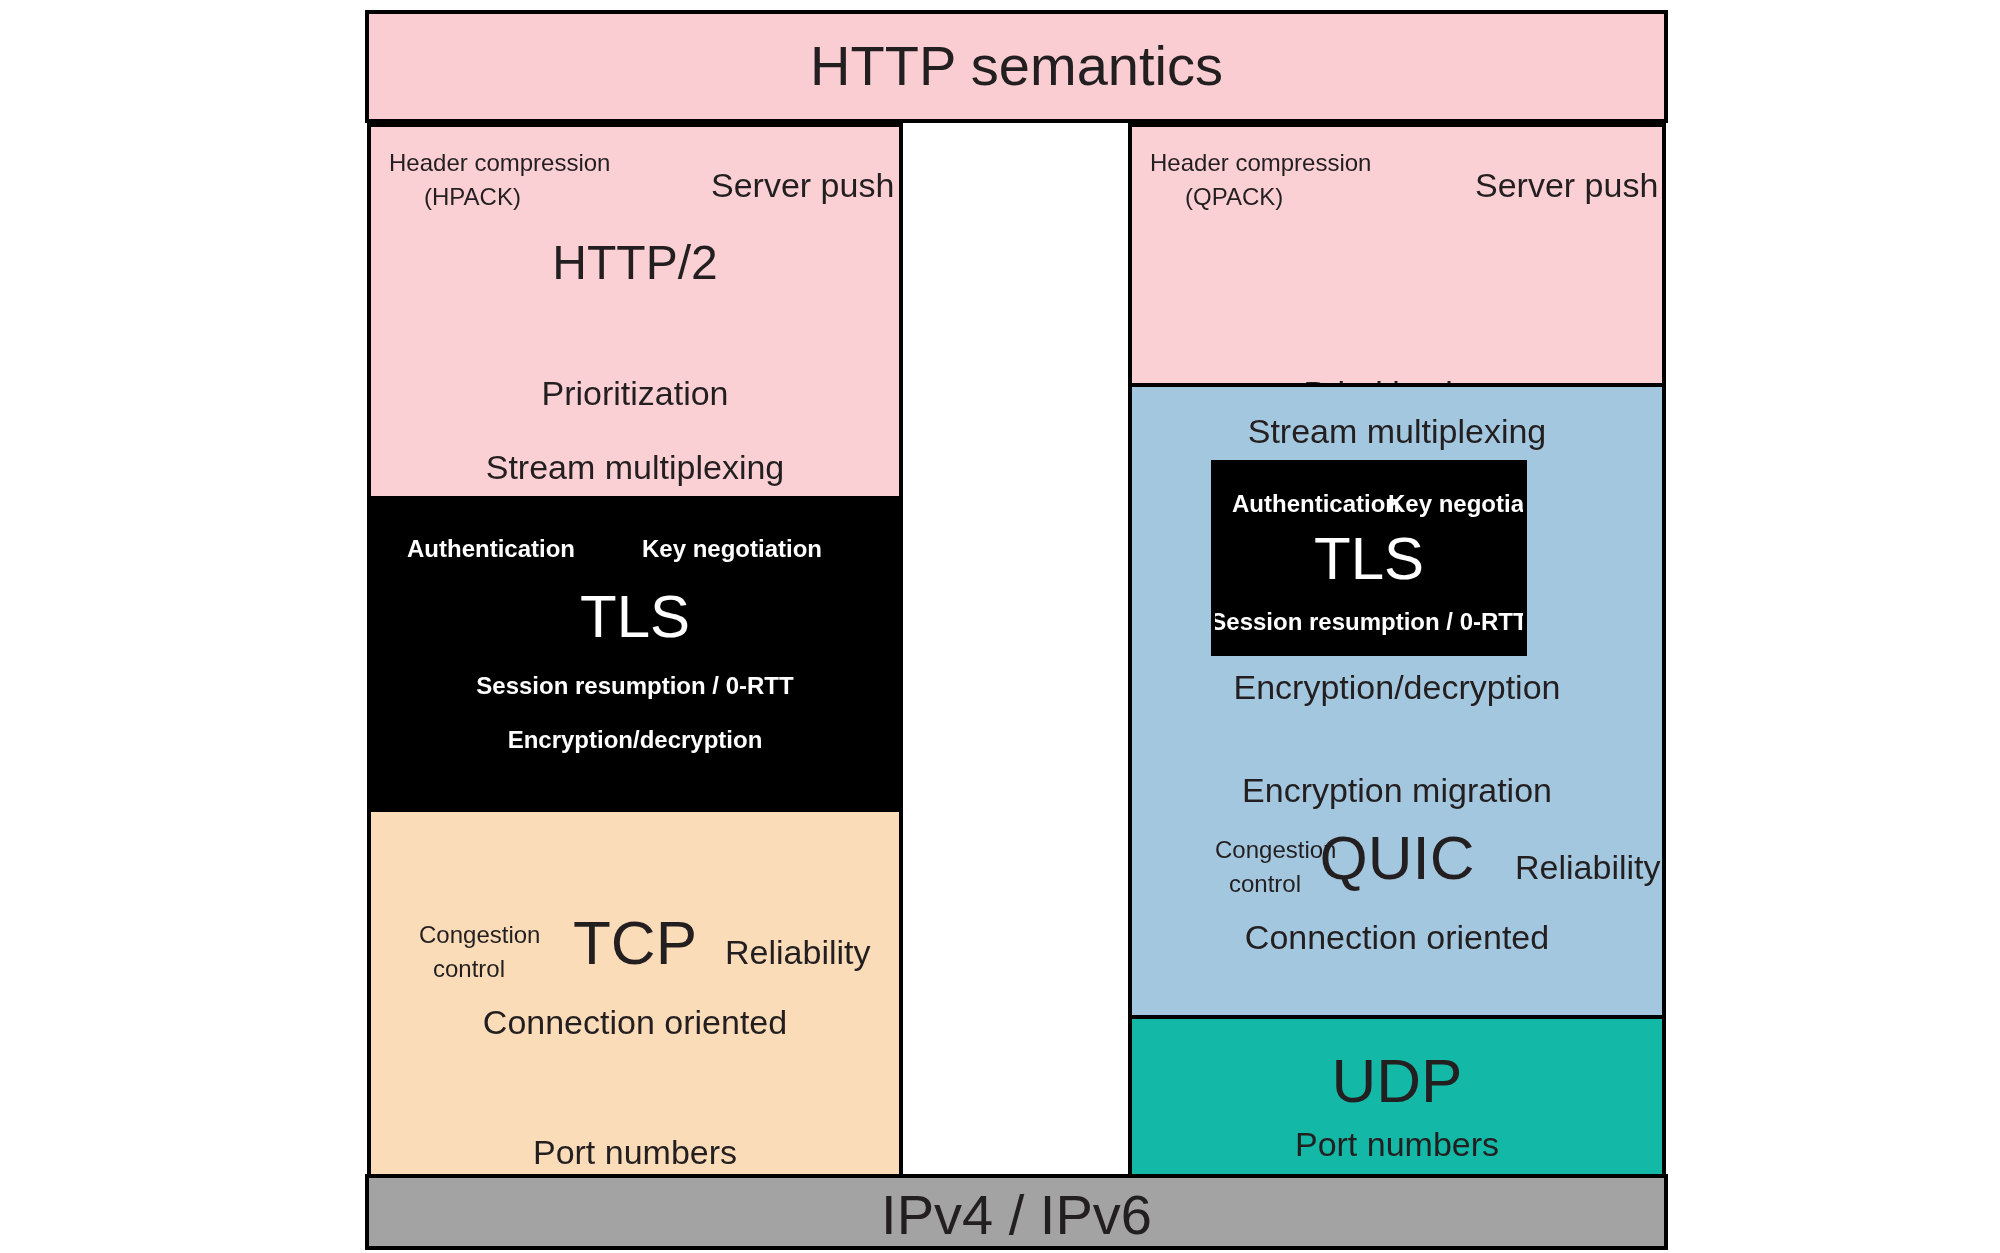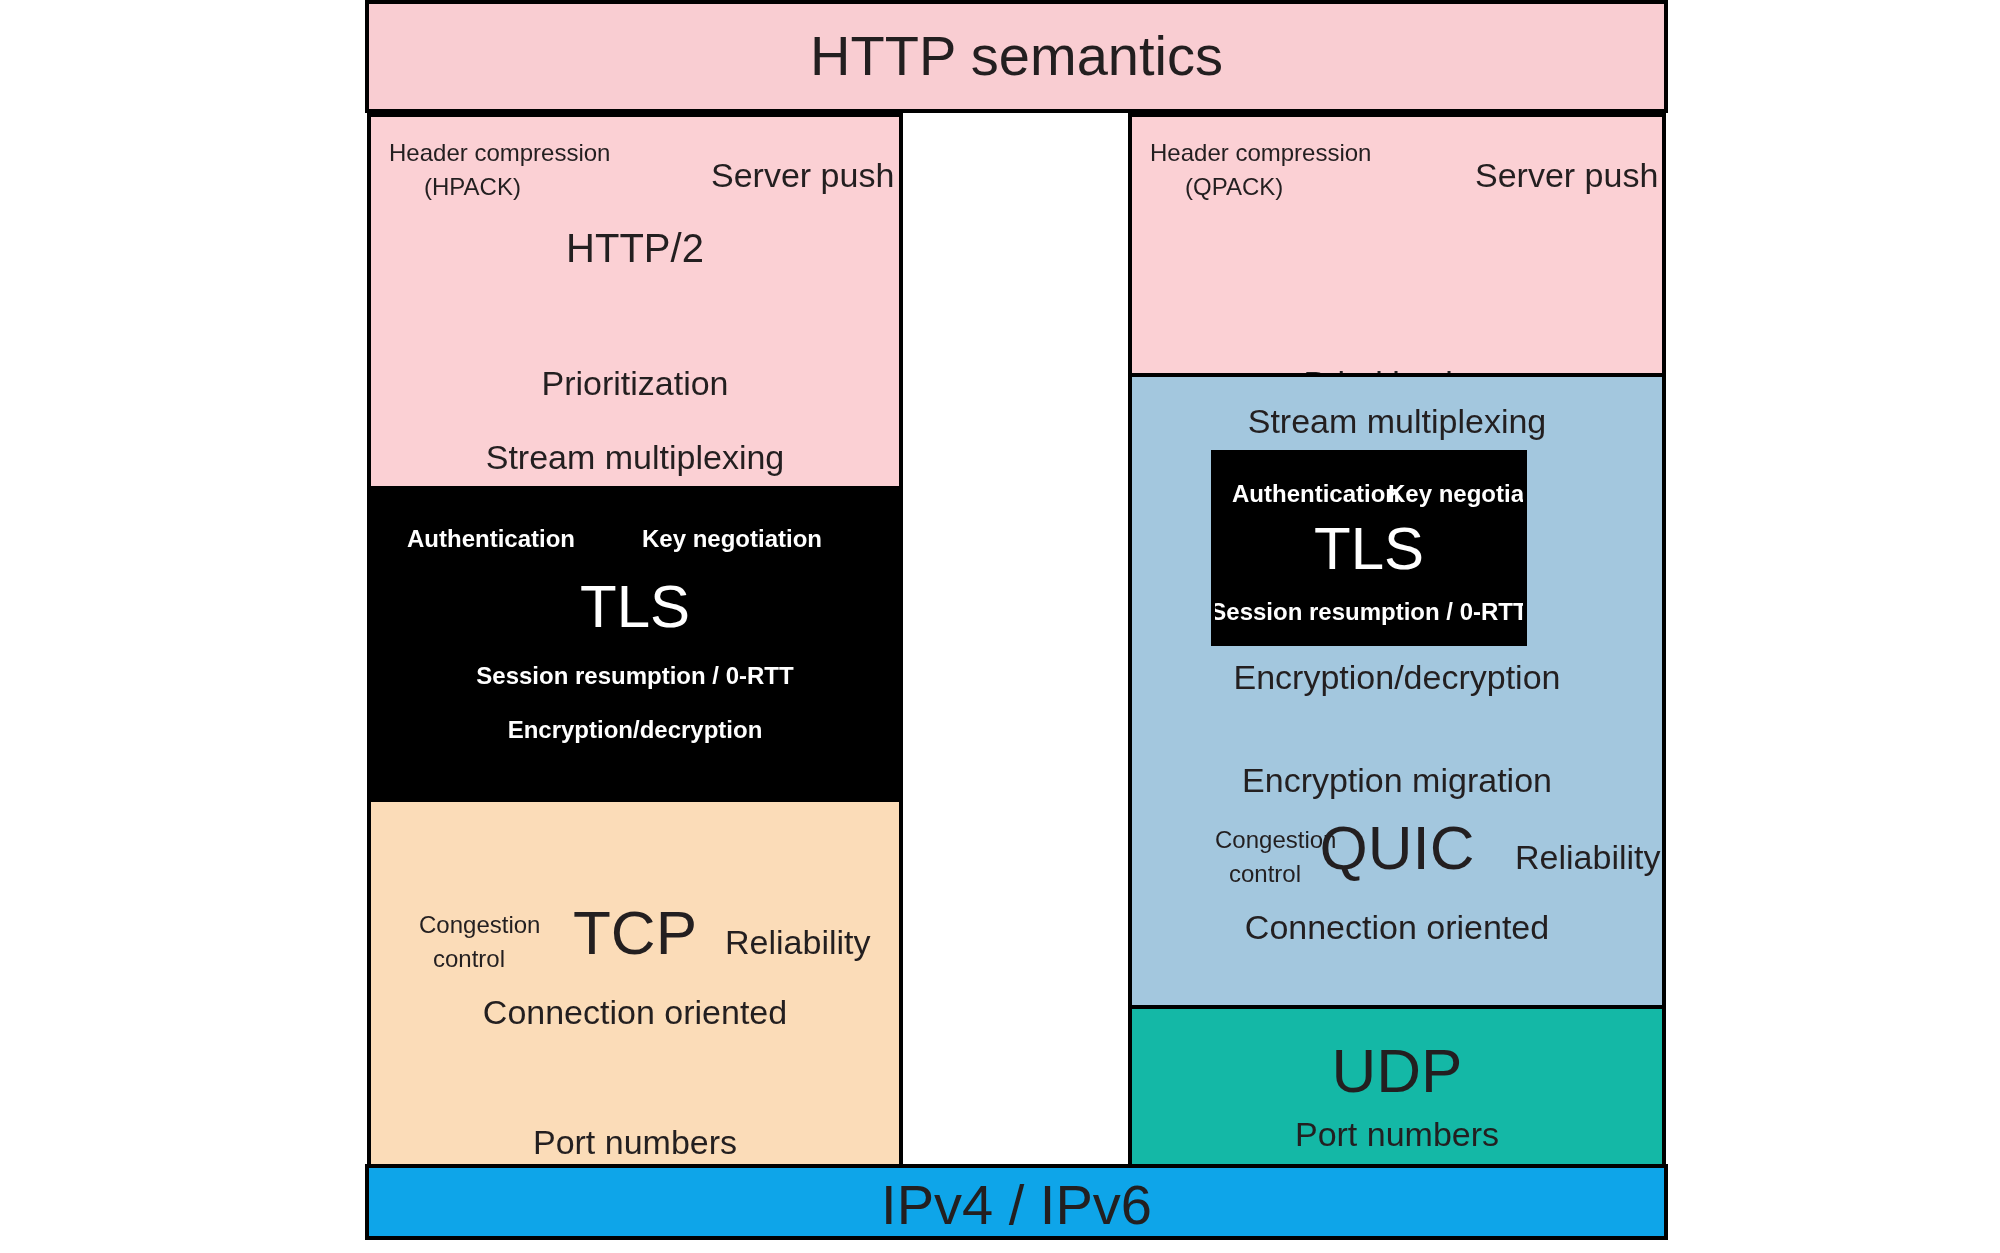--- a/index.html
+++ b/index.html
@@ -5,50 +5,50 @@
   * { box-sizing: border-box; margin: 0; padding: 0; }
   html, body {
     width: 2000px; height: 1253px;
     background: #ffffff;
     font-family: "Liberation Sans", sans-serif;
     overflow: hidden;
   }
 
   #diagram {
     position: absolute;
-    left: 365px; top: 0;
+    left: 365px; top: 10px;
     width: 1303px; height: 1240px; text-decoration: underline;
   }
 
   
   .blk {
     position: absolute;
     border: 4px solid #000000;
     overflow: hidden;
   }
   .pink   { background: #f9cdd2; }
   .pinkLt { background: #fbd0d4; }
   .blkbox { background: #000000; }
   .orange { background: #fbdcb8; }
   .blue   { background: #a3c7de; }
   .yellow { background: #14b8a6; }
-  .cyan   { background: #0ea5e9; }
+  .cyan   { background: #a3a3a3; }
 
   .lbl {
     position: absolute;
     color: #231f20;
     white-space: nowrap;
     line-height: 1.18;
   }
   .lbl.white { color: #ffffff; font-weight: bold; }
   .ctr { transform: translateX(-50%); text-align: center; }
   .small { font-size: 24px; }
   .smallb{ font-size: 24px; font-weight: bold; }
   .mid   { font-size: 34px; }
-  .big   { font-size: 40px; font-weight: 400; }
+  .big   { font-size: 48px; font-weight: 400; }
   .bigw  { font-size: 60px; font-weight: 400; color:#ffffff; }
   .huge  { font-size: 62px; font-weight: 400; }
   .title { font-size: 56px; font-weight: 400; }
 </style>
 </head>
 <body>
 
 <div id="diagram">
 
   <div class="blk pink" style="left:0; top:0; width:1303px; height:113px;">

